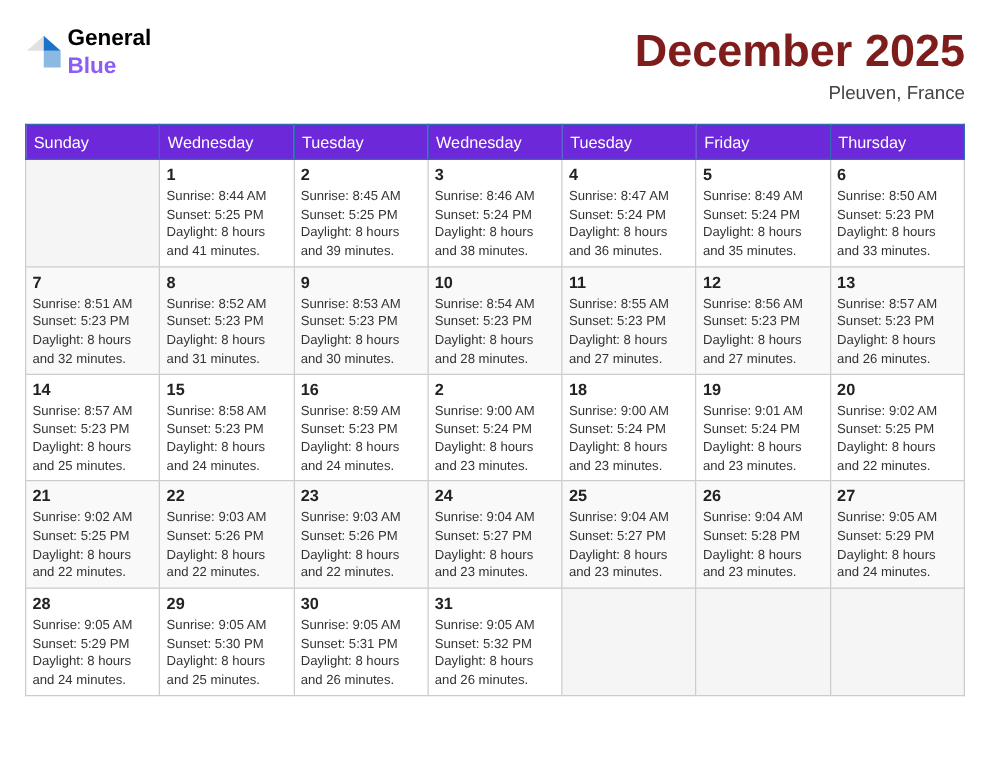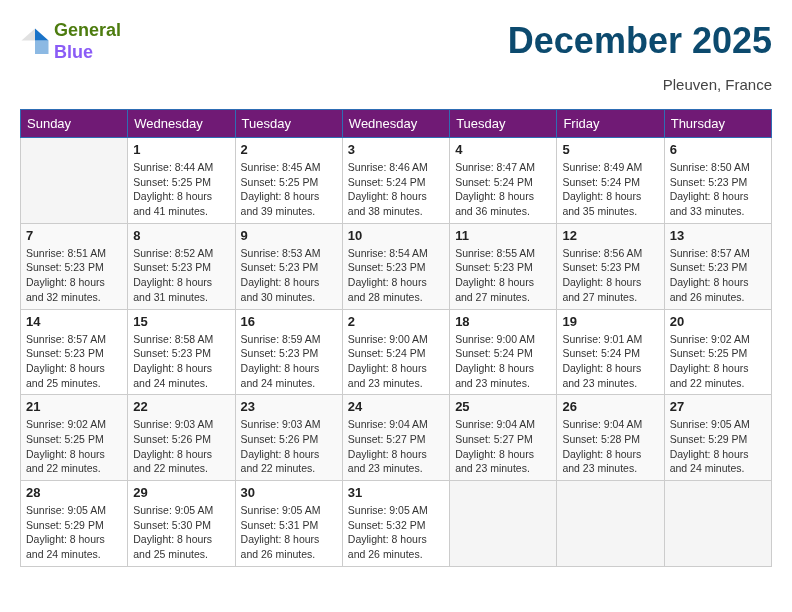--- a/index.html
+++ b/index.html
@@ -19,46 +19,46 @@
     .logo {
       display: flex;
       align-items: center;
       gap: 4px;
     }
     .logo-text {
       font-size: 18px;
       font-weight: bold;
       line-height: 1.2;
     }
-    .logo-text .general { color: #4d7c0f; margin-top: 20px; }
+    .logo-text .general { color: #000000; margin-top: 20px; }
     .logo-text .blue { color: #8b5cf6; }
     .logo-icon {
       width: 30px;
       height: 30px;
     }
     .title-block {
       text-align: right;
     }
     .month-title {
       font-size: 36px;
       font-weight: bold;
-      color: #0c4a6e;
+      color: #7f1d1d;
     }
     .subtitle {
       font-size: 15px;
       color: #444;
-      margin-top: 14px;
+      margin-top: 4px;
     }
     table {
       width: 100%;
       border-collapse: collapse;
       font-size: 11px;
     }
     thead th {
-      background: #701a75;
+      background: #6d28d9;
       color: #fff;
       padding: 6px 6px;
       text-align: left;
       font-size: 13px;
       font-weight: normal;
       border: 1px solid #2e6db4;
     }
     tbody td {
       border: 1px solid #ccc;
       vertical-align: top;

